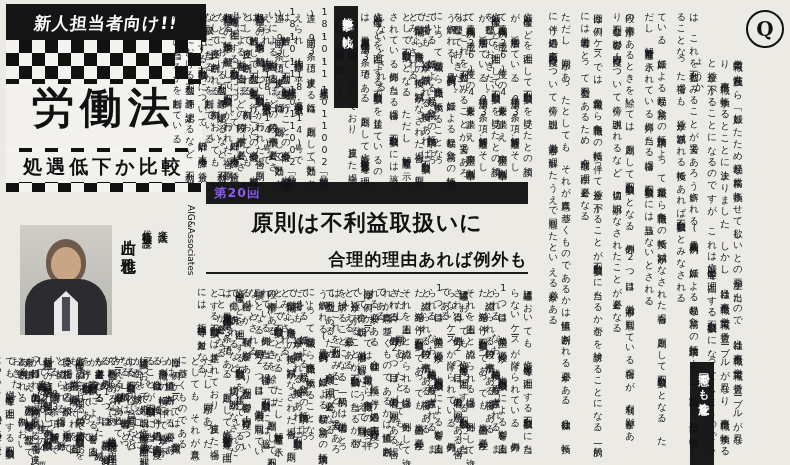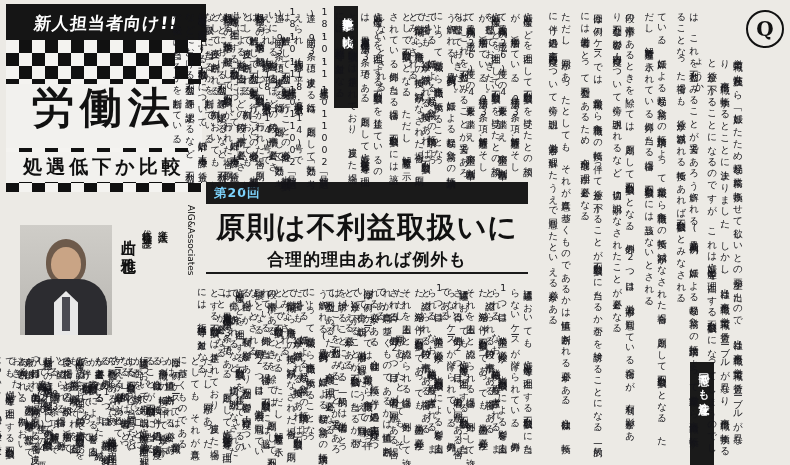--- a/index.html
+++ b/index.html
@@ -99,36 +99,36 @@
   }
   #author-title2{
     position:absolute;left:156px;top:222px;height:120px;font-size:10px;
   }
   #author-firm-en{
     position:absolute;left:186px;top:205px;height:140px;font-size:9px;
     writing-mode:vertical-rl;text-orientation:sideways;letter-spacing:0px;
   }
   #series-bar{
     position:absolute;left:206px;top:182px;width:322px;height:22px;
-    background:#1a1a1a;color:#7dd3fc;
+    background:#1a1a1a;color:#8b5cf6;
     display:flex;align-items:center;
     font-size:12.5px;font-weight:bold;letter-spacing:1px;
     padding-left:8px;box-sizing:border-box;
   }
   #series-bar .no{margin-right:14px;}
   #headline-main{
     position:absolute;left:206px;top:208px;width:322px;
-    font-size:29px;font-weight:bold;letter-spacing:1px;
+    font-size:22px;font-weight:bold;letter-spacing:1px;
     font-family:"DejaVu Serif", serif;
     text-align:center;
   }
   #headline-sub{
     position:absolute;left:206px;top:248px;width:322px;
     font-size:17px;font-weight:bold;letter-spacing:1px;
-    text-align:center;
+    text-align:right;
   }
   #headline-rule{
     position:absolute;left:206px;top:272px;width:322px;height:2px;background:#1a1a1a;
   }
 
   
   .blacklabel{
     background:#1a1a1a;color:#fff;font-size:11px;font-weight:bold;
     padding:3px 4px;letter-spacing:1px;
   }

